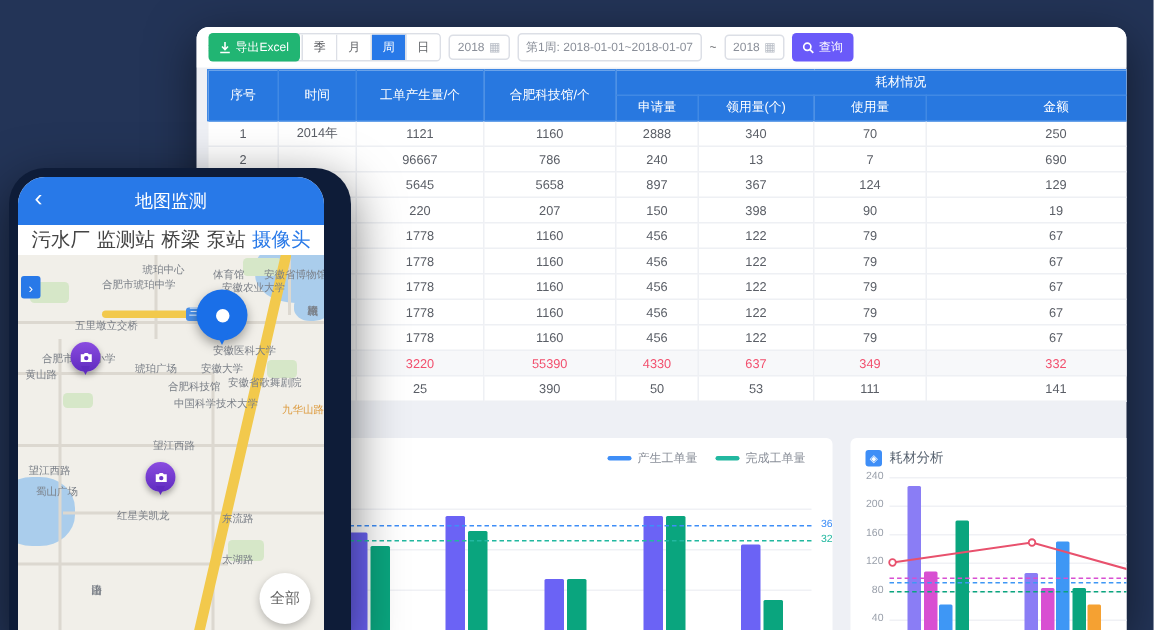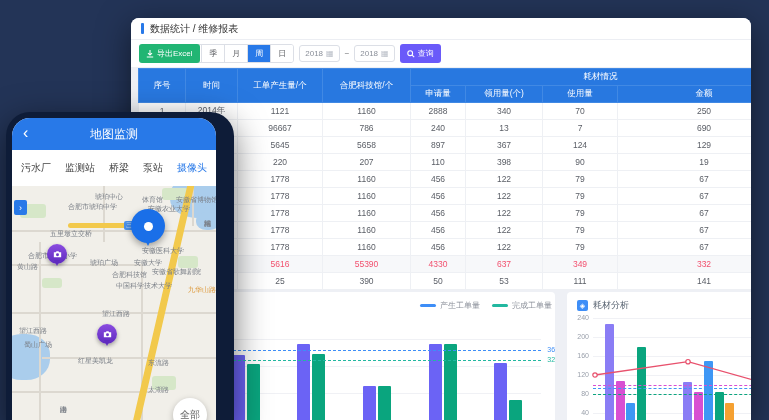--- a/index.html
+++ b/index.html
@@ -29,40 +29,40 @@
   table{border-collapse:collapse;table-layout:fixed;width:652px;font-size:8.5px;background:#fff}
   thead th{background:#2878e0;color:#fff;font-weight:normal;
     border:1px solid #4189e4;height:16px;padding:0}
   tbody td{border:1px solid #eef0f4;color:#5a5e66;text-align:center;height:16px;padding:0;
     overflow:hidden;white-space:nowrap}
   tr.total td{color:#f2506e;background:#f7f8fa}
   
   .card{position:absolute;background:#fff;border-radius:4px;top:274px;height:132px;overflow:hidden}
   .cardL{left:12px;width:412px}
   .cardR{left:436px;width:300px}
-  .legend{position:absolute;top:8px;right:3px;display:flex;gap:12px;align-items:center}
+  .legend{position:absolute;top:8px;right:18px;display:flex;gap:12px;align-items:center}
   .legitem{display:flex;align-items:center;gap:4px;font-size:8px;color:#8a8f99}
   .legline{width:16px;height:3px;border-radius:2px}
   .plot{position:absolute;overflow:hidden}
   #plotL{left:70px;top:26px;width:328px;height:106px;overflow:visible}
   #plotR{left:26px;top:26px;width:240px;height:106px;overflow:visible}
   .cardtitle{position:absolute;left:10px;top:7px;display:flex;align-items:center;gap:5px;
     font-size:9px;color:#55606e}
   .ticon{width:11px;height:11px;background:#3e8ef7;border-radius:2px;display:flex;
     align-items:center;justify-content:center;color:#fff;font-size:7px}
   
   .phone{position:absolute;left:6px;top:112px;width:216px;height:308px;z-index:5;
     background:#0e1c38;border-radius:24px 24px 0 0;padding:6px 6px 0;
     box-shadow:0 10px 34px rgba(0,0,0,.55)}
   .screen{width:204px;height:302px;border-radius:18px 18px 0 0;overflow:hidden;background:#fff}
   .ph-header{height:32px;background:#2879e8;color:#fff;display:flex;align-items:center;
     justify-content:center;position:relative;font-size:12px}
   .back{position:absolute;left:11px;font-size:16px;line-height:1;top:7px}
-  .ph-tabs{height:36px;display:flex;align-items:center;justify-content:space-between;
-    padding:0 9px;font-size:10px;color:#444;background:#fff}
+  .ph-tabs{height:20px;display:flex;align-items:center;justify-content:space-between;
+    padding:0 9px;font-size:13px;color:#444;background:#fff}
   .ph-tab{cursor:pointer}
   .ph-tab.on{color:#2879e8}
   .map{position:relative;height:250px;background:#f1efe9;overflow:hidden}
   .road{position:absolute;background:#dcd8d0}
   .rh{height:2px}.rv{width:2px}
   .hwy{position:absolute;background:#f2c94c;border-radius:3px}
   .green{position:absolute;background:#d6e7c8;border-radius:3px}
   .water{position:absolute;background:#aacdec;border-radius:45%}
   .mlabel{position:absolute;font-size:7px;color:#7a7f87;white-space:nowrap;line-height:1;z-index:2}
   .mlabel.badge{background:#4a90e8;color:#fff;padding:1px 2px;border-radius:2px;font-size:6.5px}
@@ -83,37 +83,36 @@
     justify-content:center;z-index:4;cursor:pointer}
   .allbtn{position:absolute;right:9px;top:212px;width:34px;height:34px;border-radius:50%;
     background:#fff;box-shadow:0 2px 6px rgba(0,0,0,.25);display:flex;align-items:center;
     justify-content:center;font-size:10px;color:#666;z-index:6;cursor:pointer}
   .ytick{position:absolute;font-size:7px;color:#9aa0ab;width:20px;text-align:right}
 </style>
 </head>
 <body>
 
 <section class="desktop">
-  <header class="crumb">
-    <span class="accent"></span>
-    <span>数据统计 / 维修报表</span>
-  </header>
 
   <div class="filterbar">
     <span>统计周期:</span>
     <div class="seg" id="periodSeg">
         <div class="segbtn ">年</div>
         <div class="segbtn ">季</div>
         <div class="segbtn ">月</div>
         <div class="segbtn on">周</div>
         <div class="segbtn ">日</div>
       </div>
     <div class="selectbox">
       <span>2018</span>
       <span class="calicon">▦</span>
+    </div>
+    <div class="inputbox">
+      <span>第1周: 2018-01-01~2018-01-07</span>
     </div>
     <span>~</span>
     <div class="selectbox">
       <span>2018</span>
       <span class="calicon">▦</span>
     </div>
     <button class="btn purple">
       <svg width="8" height="8" viewBox="0 0 10 10">
           <circle cx="4" cy="4" r="3" fill="none" stroke="#fff" stroke-width="1.4"></circle>
           <line x1="6.3" y1="6.3" x2="9" y2="9" stroke="#fff" stroke-width="1.4"></line>
@@ -185,21 +184,21 @@
             <td>897</td>
             <td>367</td>
             <td>124</td>
             <td>129</td>
           </tr>
           <tr>
             <td>4</td>
             <td></td>
             <td>220</td>
             <td>207</td>
-            <td>110</td>
+            <td>150</td>
             <td>398</td>
             <td>90</td>
             <td>19</td>
           </tr>
           <tr>
             <td>5</td>
             <td></td>
             <td>1778</td>
             <td>1160</td>
             <td>456</td>
@@ -243,21 +242,21 @@
             <td>1778</td>
             <td>1160</td>
             <td>456</td>
             <td>122</td>
             <td>79</td>
             <td>67</td>
           </tr>
           <tr class="total">
             <td></td>
             <td>合计</td>
-            <td>5616</td>
+            <td>3220</td>
             <td>55390</td>
             <td>4330</td>
             <td>637</td>
             <td>349</td>
             <td>332</td>
           </tr>
           <tr class="avg">
             <td></td>
             <td>平均值</td>
             <td>25</td>

